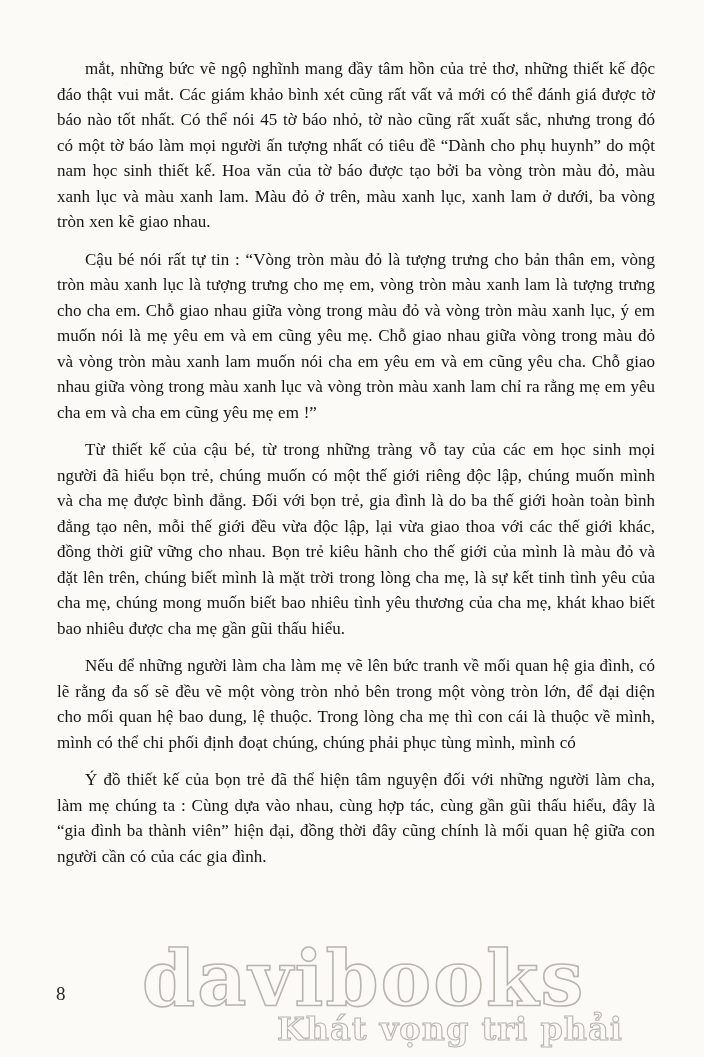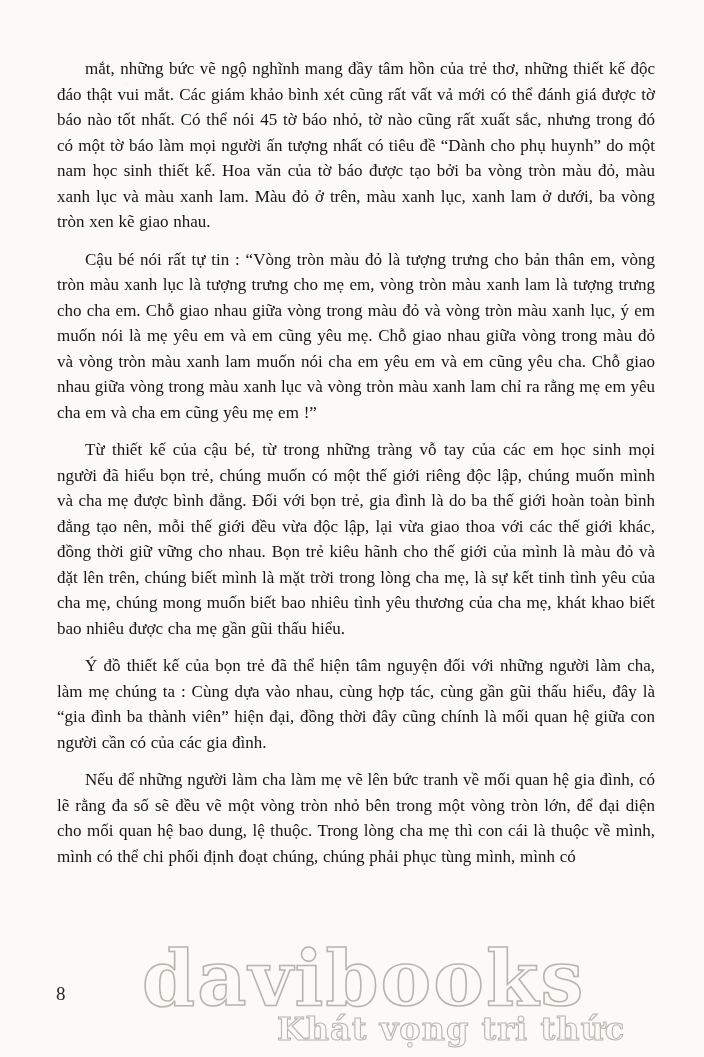--- a/index.html
+++ b/index.html
@@ -76,25 +76,25 @@
     white-space: nowrap;
   }
 </style>
 </head>
 <body>
 
 <div class="page">
 
   <div class="wm-brand">davibooks</div>
 
-  <div class="wm-tagline">Khát vọng tri thức</div>
+  <div class="wm-tagline">Khát vọng tri phải</div>
 
   <div class="text-block">
     <p class="para">mắt, những bức vẽ ngộ nghĩnh mang đầy tâm hồn của trẻ thơ, những thiết kế độc đáo thật vui mắt. Các giám khảo bình xét cũng rất vất vả mới có thể đánh giá được tờ báo nào tốt nhất. Có thể nói 45 tờ báo nhỏ, tờ nào cũng rất xuất sắc, nhưng trong đó có một tờ báo làm mọi người ấn tượng nhất có tiêu đề “Dành cho phụ huynh” do một nam học sinh thiết kế. Hoa văn của tờ báo được tạo bởi ba vòng tròn màu đỏ, màu xanh lục và màu xanh lam. Màu đỏ ở trên, màu xanh lục, xanh lam ở dưới, ba vòng tròn xen kẽ giao nhau.</p>
     <p class="para">Cậu bé nói rất tự tin : “Vòng tròn màu đỏ là tượng trưng cho bản thân em, vòng tròn màu xanh lục là tượng trưng cho mẹ em, vòng tròn màu xanh lam là tượng trưng cho cha em. Chỗ giao nhau giữa vòng trong màu đỏ và vòng tròn màu xanh lục, ý em muốn nói là mẹ yêu em và em cũng yêu mẹ. Chỗ giao nhau giữa vòng trong màu đỏ và vòng tròn màu xanh lam muốn nói cha em yêu em và em cũng yêu cha. Chỗ giao nhau giữa vòng trong màu xanh lục và vòng tròn màu xanh lam chỉ ra rằng mẹ em yêu cha em và cha em cũng yêu mẹ em !”</p>
     <p class="para">Từ thiết kế của cậu bé, từ trong những tràng vỗ tay của các em học sinh mọi người đã hiểu bọn trẻ, chúng muốn có một thế giới riêng độc lập, chúng muốn mình và cha mẹ được bình đẳng. Đối với bọn trẻ, gia đình là do ba thế giới hoàn toàn bình đẳng tạo nên, mỗi thế giới đều vừa độc lập, lại vừa giao thoa với các thế giới khác, đồng thời giữ vững cho nhau. Bọn trẻ kiêu hãnh cho thế giới của mình là màu đỏ và đặt lên trên, chúng biết mình là mặt trời trong lòng cha mẹ, là sự kết tinh tình yêu của cha mẹ, chúng mong muốn biết bao nhiêu tình yêu thương của cha mẹ, khát khao biết bao nhiêu được cha mẹ gần gũi thấu hiểu.</p>
+    <p class="para">Nếu để những người làm cha làm mẹ vẽ lên bức tranh về mối quan hệ gia đình, có lẽ rằng đa số sẽ đều vẽ một vòng tròn nhỏ bên trong một vòng tròn lớn, để đại diện cho mối quan hệ bao dung, lệ thuộc. Trong lòng cha mẹ thì con cái là thuộc về mình, mình có thể chi phối định đoạt chúng, chúng phải phục tùng mình, mình có</p>
     <p class="para">Ý đồ thiết kế của bọn trẻ đã thể hiện tâm nguyện đối với những người làm cha, làm mẹ chúng ta : Cùng dựa vào nhau, cùng hợp tác, cùng gần gũi thấu hiểu, đây là “gia đình ba thành viên” hiện đại, đồng thời đây cũng chính là mối quan hệ giữa con người cần có của các gia đình.</p>
-    <p class="para">Nếu để những người làm cha làm mẹ vẽ lên bức tranh về mối quan hệ gia đình, có lẽ rằng đa số sẽ đều vẽ một vòng tròn nhỏ bên trong một vòng tròn lớn, để đại diện cho mối quan hệ bao dung, lệ thuộc. Trong lòng cha mẹ thì con cái là thuộc về mình, mình có thể chi phối định đoạt chúng, chúng phải phục tùng mình, mình có</p>
   </div>
 
   <div class="page-number">8</div>
 
 </div>
 
 </body></html>

